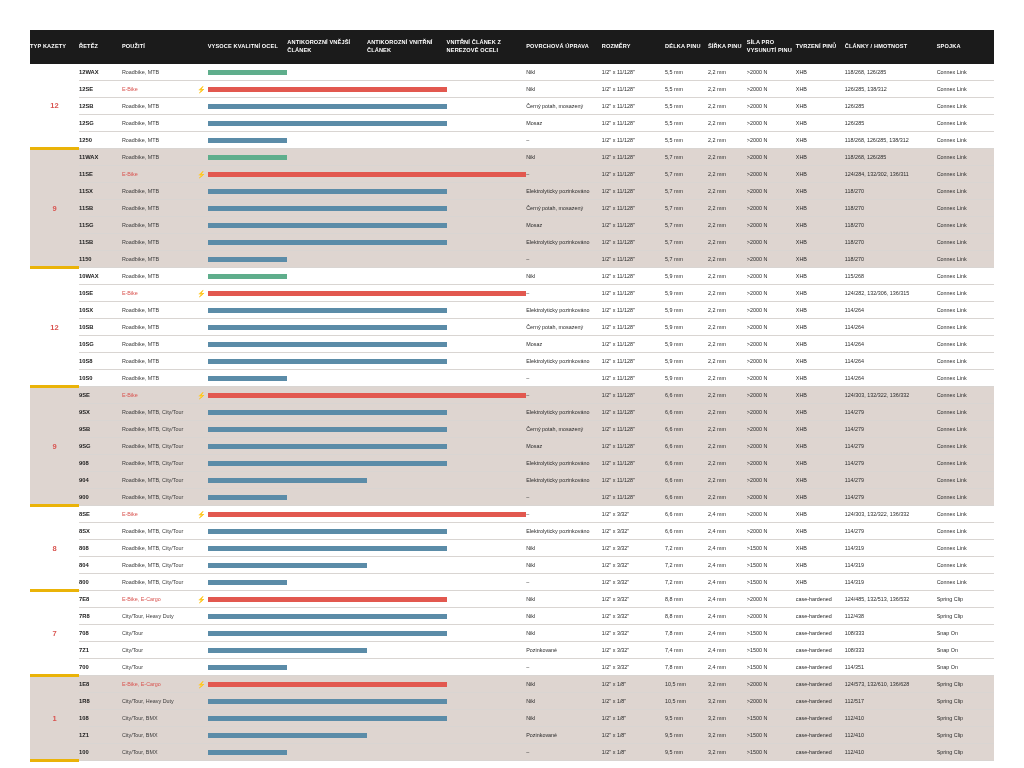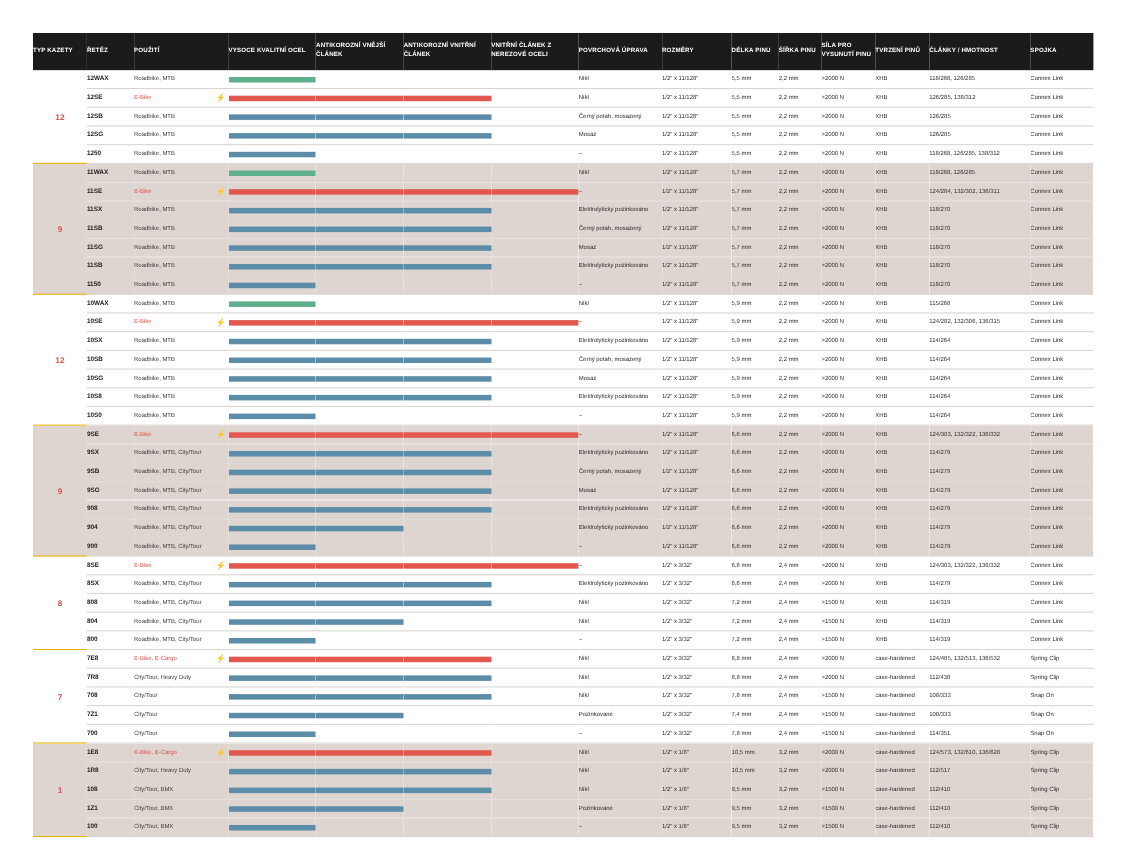--- a/index.html
+++ b/index.html
@@ -52,21 +52,21 @@
     overflow: hidden;
   }
   tbody tr.group-light td { background: #ffffff; }
   tbody tr.group-dark td  { background: #ded5d0; }
 
   td.cat {
     text-align: center;
     font-size: 7.5px;
     font-weight: bold;
     color: #d9534f;
-    border-bottom: 1px solid #eab308;
+    border-bottom: 3px solid #eab308;
   }
   td.chain {
     font-weight: bold;
     font-size: 5.8px;
     color: #1b1b1b;
   }
   td.use { color: #3b3b3b; }
   td.use.ebike { color: #d9534f; }
   .bolt {
     float: right;

